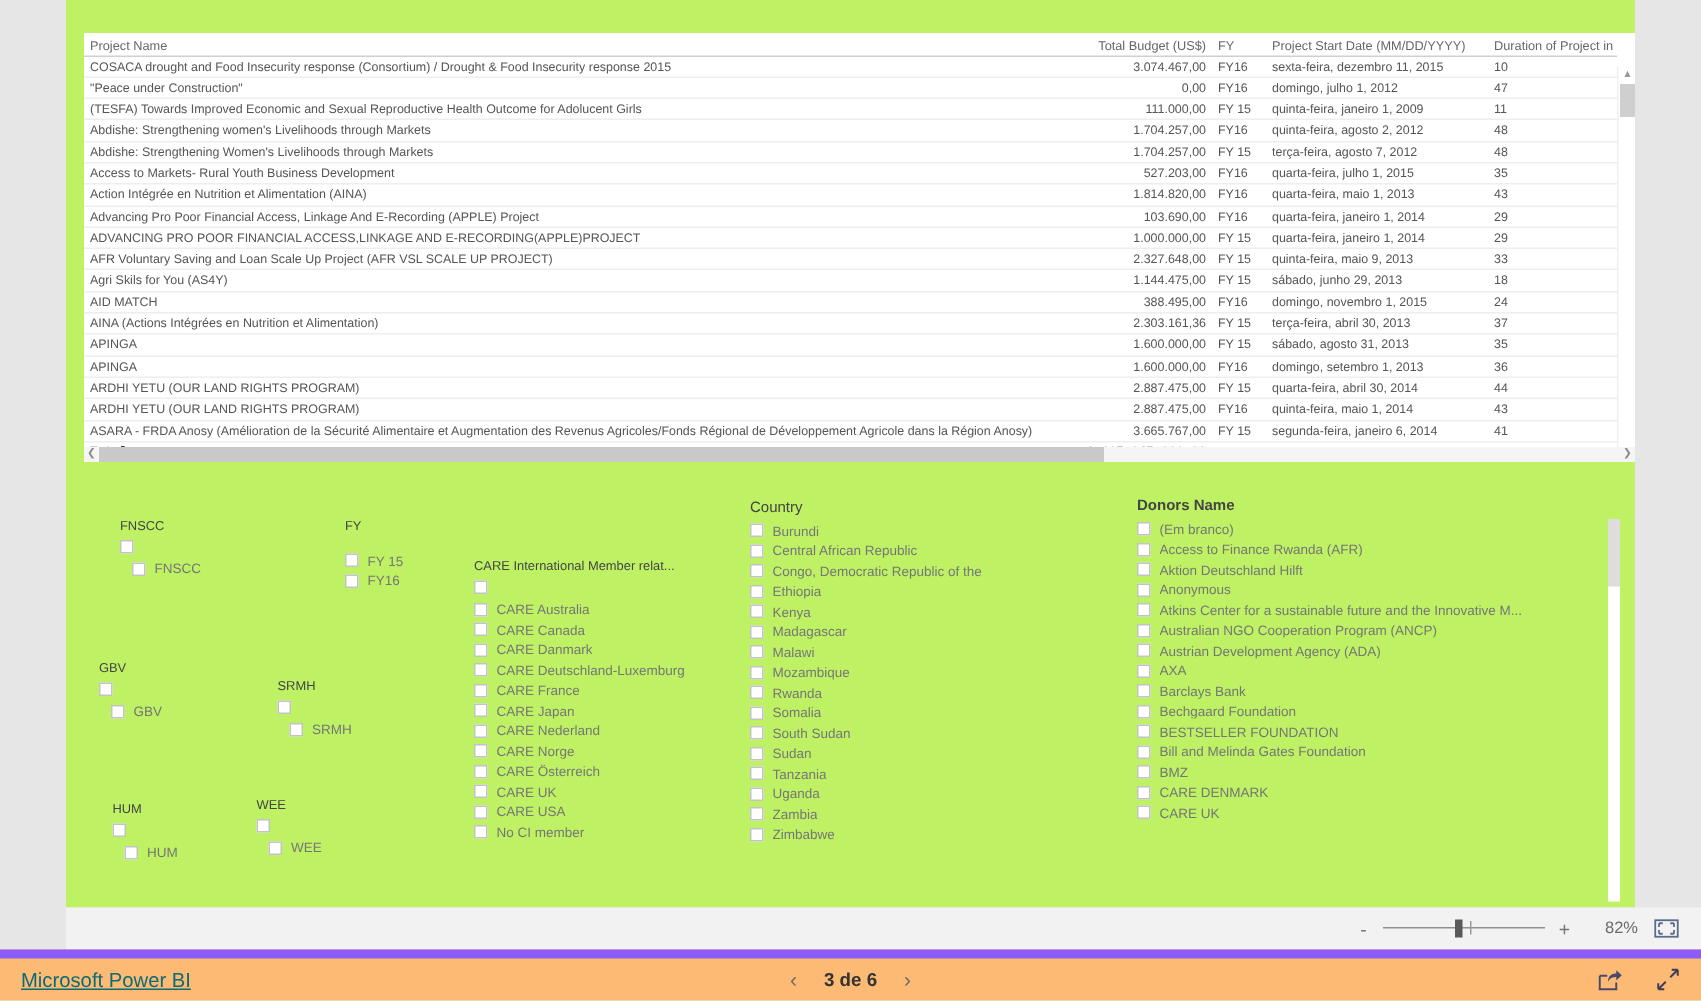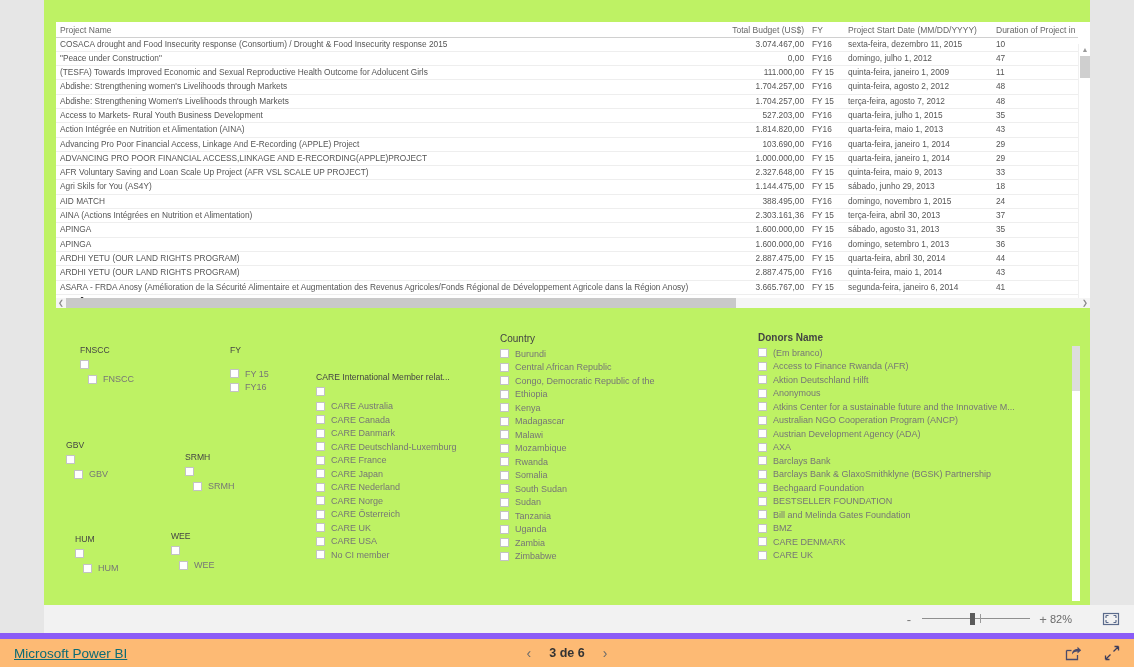--- a/index.html
+++ b/index.html
@@ -143,21 +143,21 @@
     background: #8f8f8f;
   }
   .zb-track .thumb {
     position: absolute; left: 48px; top: 1px;
     width: 5px; height: 12px; background: #5a5a5a;
   }
   .zb-track .tick {
     position: absolute; left: 58px; top: 2px;
     width: 1px; height: 9px; background: #9a9a9a;
   }
-  .zb-pct { font-size: 11px; color: #6b6b6b; width: 42px; text-align: left; }
+  .zb-pct { font-size: 11px; color: #6b6b6b; width: 42px; text-align: right; }
   .zb-fit {
     width: 18px; height: 14px; margin-left: 10px;
     position: relative;
   }
   .zb-fit svg { display: block; }
 
   
   #footer {
     position: absolute; left: 0; top: 633px;
     width: 1134px; height: 34px;
@@ -588,24 +588,20 @@
           <div class="opt">
             <span class="box"></span>
             <span class="lbl">AXA</span>
           </div>
           <div class="opt">
             <span class="box"></span>
             <span class="lbl">Barclays Bank</span>
           </div>
           <div class="opt">
             <span class="box"></span>
-            <span class="lbl">Barclays Bank &amp; GlaxoSmithklyne (BGSK) Partnership</span>
-          </div>
-          <div class="opt">
-            <span class="box"></span>
             <span class="lbl">Bechgaard Foundation</span>
           </div>
           <div class="opt">
             <span class="box"></span>
             <span class="lbl">BESTSELLER FOUNDATION</span>
           </div>
           <div class="opt">
             <span class="box"></span>
             <span class="lbl">Bill and Melinda Gates Foundation</span>
           </div>

